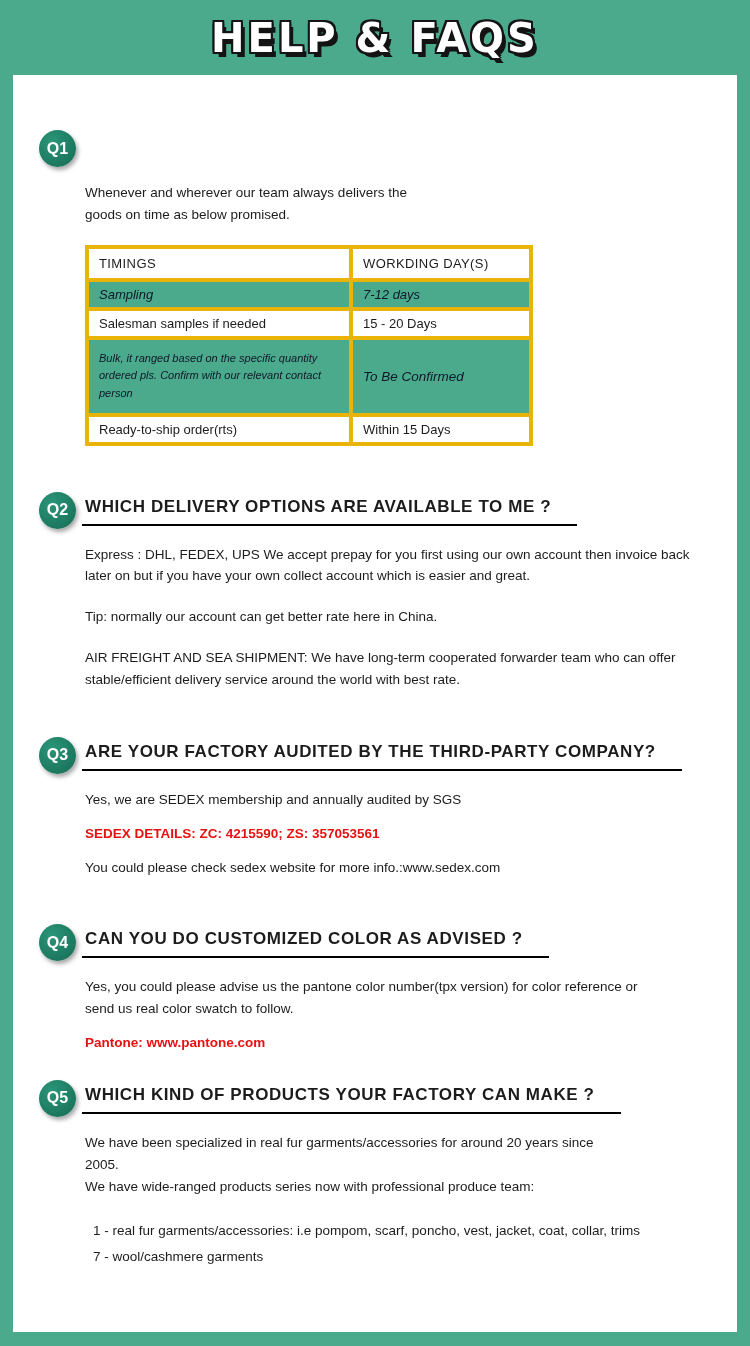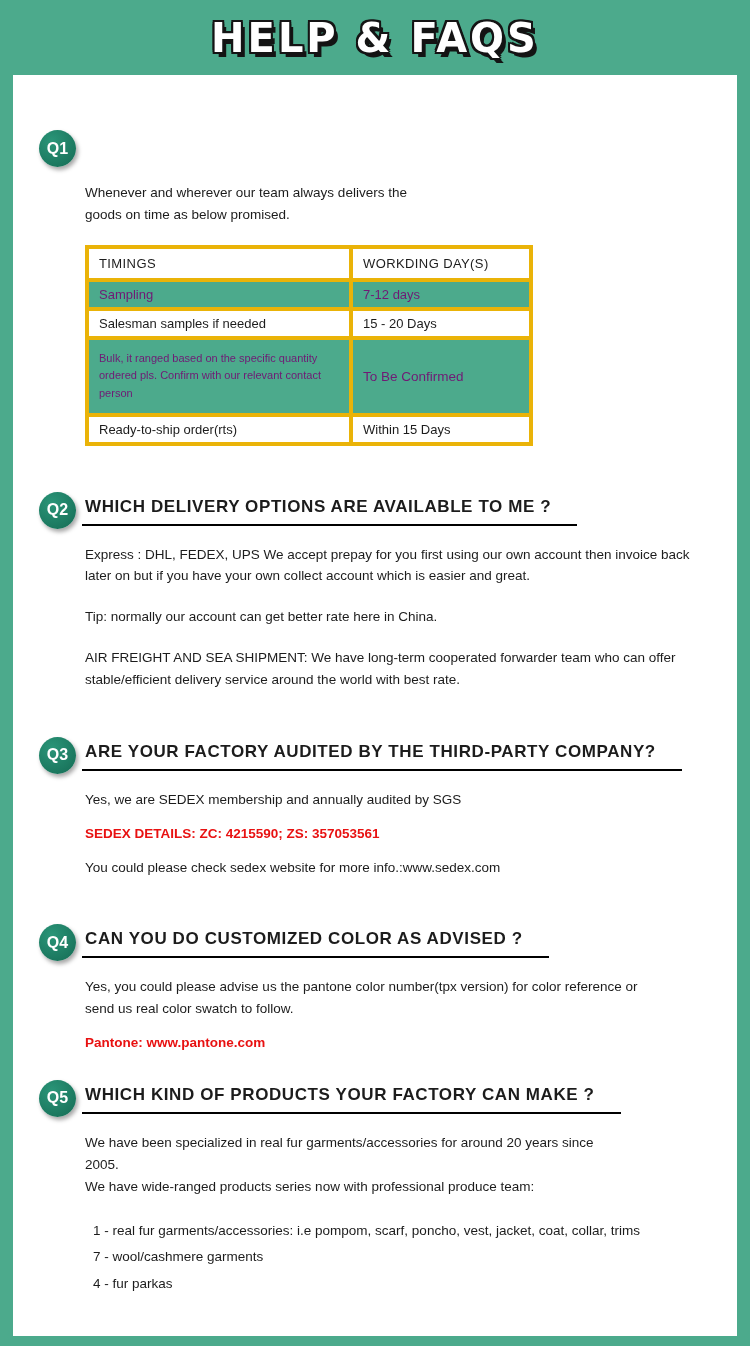--- a/index.html
+++ b/index.html
@@ -115,21 +115,22 @@
   .timing-table th {
     font-weight: normal;
     letter-spacing: 0.4px;
     padding: 7px 10px;
     background: #fff;
   }
   .col-timing { width: 264px; }
   .col-days { width: 180px; }
   .timing-table tr.green td {
     background: #4caa8c;
-    color: #701a75;
+    color: #0f172a;
+    font-style: italic;
   }
   .timing-table td.small {
     font-size: 11px;
     line-height: 1.6;
     padding: 10px 10px;
   }
   .timing-table tr.bulk td { height: 72px; }
   .timing-table tr.bulk td.days-cell { font-size: 13.5px; }
 </style>
 </head>
@@ -222,19 +223,18 @@
       <div class="q-row">
         <div class="q-badge">Q5</div>
         <h2 class="q-heading">WHICH KIND OF PRODUCTS YOUR FACTORY CAN MAKE ?</h2>
       </div>
       <div class="q-content">
         <p class="para w540 no-mb">We have been specialized in real fur garments/accessories for around 20 years since 2005.</p>
         <p class="para no-mb">We have wide-ranged products series now with professional produce team:</p>
         <div class="product-list">
           <p class="product-item">1 - real fur garments/accessories: i.e pompom, scarf, poncho, vest, jacket, coat, collar, trims</p>
           <p class="product-item">7 - wool/cashmere garments</p>
-          <p class="product-item">4 - fur parkas</p>
         </div>
       </div>
     </section>
 
   </div>
 </div>
 
 </body></html>

